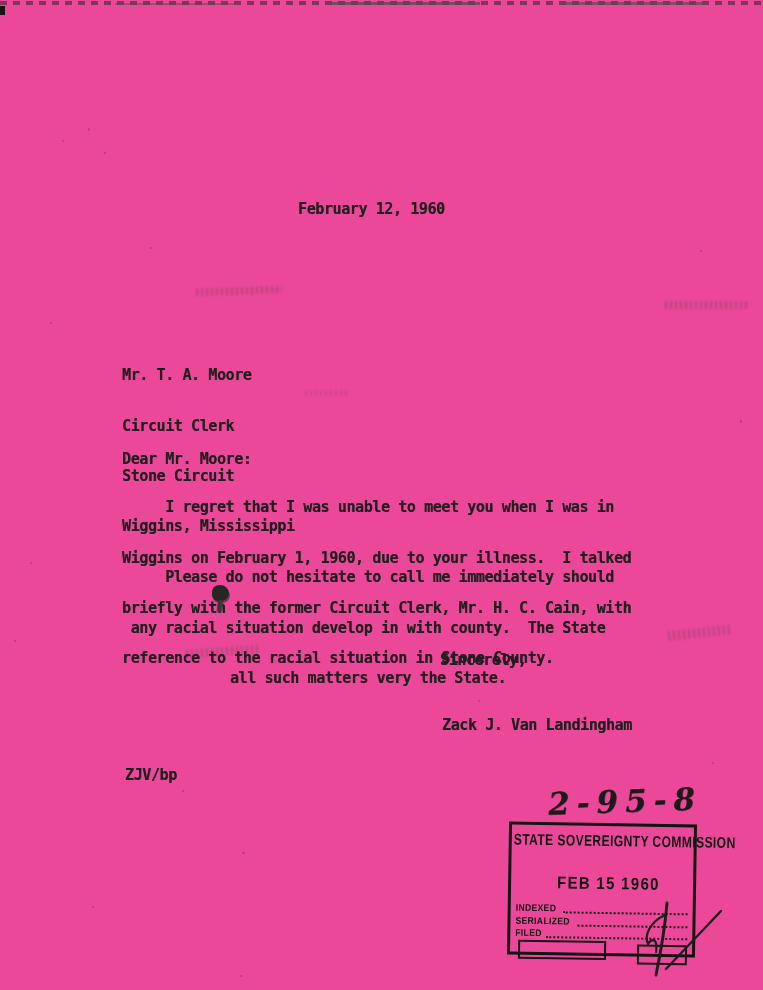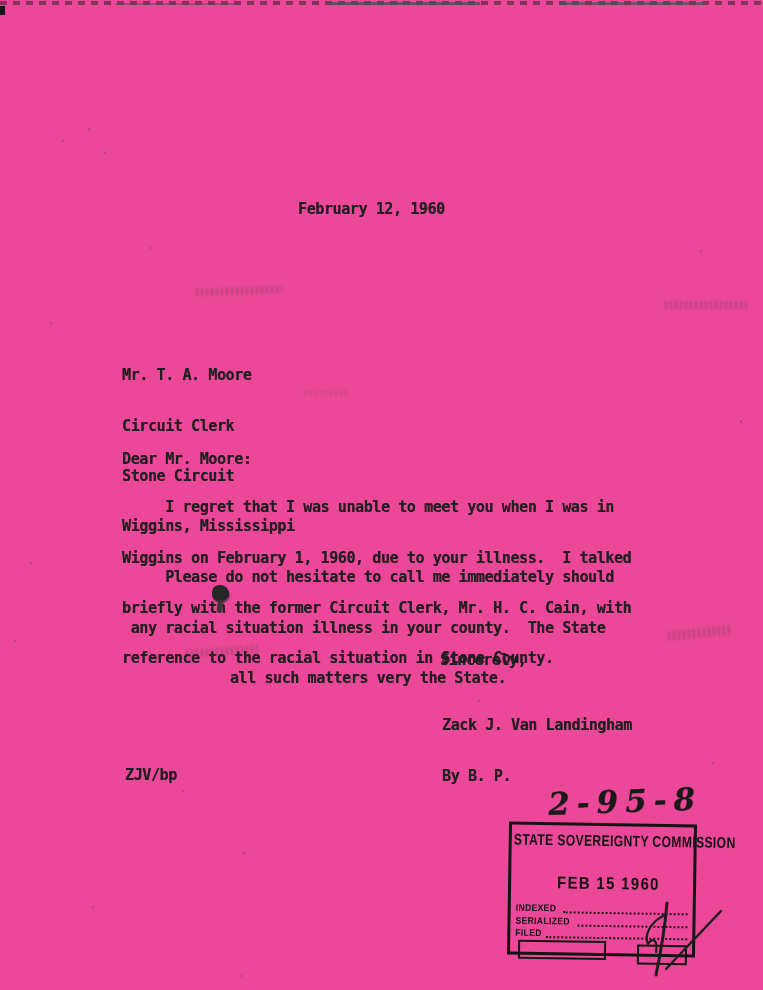--- a/index.html
+++ b/index.html
@@ -123,34 +123,33 @@
 
   <div class="tw" style="left:122px;top:466px;">
     <div>     I regret that I was unable to meet you when I was in</div>
     <div>Wiggins on February 1, 1960, due to your illness.  I talked</div>
     <div>briefly with the former Circuit Clerk, Mr. H. C. Cain, with</div>
     <div>reference to the racial situation in Stone County.</div>
   </div>
 
   <div class="tw" style="left:122px;top:536px;text-align:center;">
     <div>     Please do not hesitate to call me immediately should</div>
-    <div>any racial situation illness in your county.  The State</div>
+    <div>any racial situation develop in with county.  The State</div>
     <div>all such matters very the State.</div>
   </div>
 
   <div class="ink-blob"></div>
   <div class="ink-drip"></div>
 
   <div class="tw" style="left:440px;top:619px;">
     <div>Sincerely,</div>
   </div>
 
   <div class="tw" style="left:442px;top:684px;">
     <div>Zack J. Van Landingham</div>
-    <div>By B. P.</div>
   </div>
 
   <div class="tw" style="left:125px;top:734px;">
     <div>ZJV/bp</div>
   </div>
 
   <div class="smudge" style="left:196px;top:287px;width:86px;height:8px;transform:rotate(-2deg);"></div>
   <div class="smudge" style="left:665px;top:301px;width:83px;height:8px;"></div>
   <div class="smudge" style="left:305px;top:390px;width:42px;height:6px;opacity:.6;"></div>
   <div class="smudge" style="left:668px;top:628px;width:62px;height:10px;transform:rotate(-6deg);"></div>

